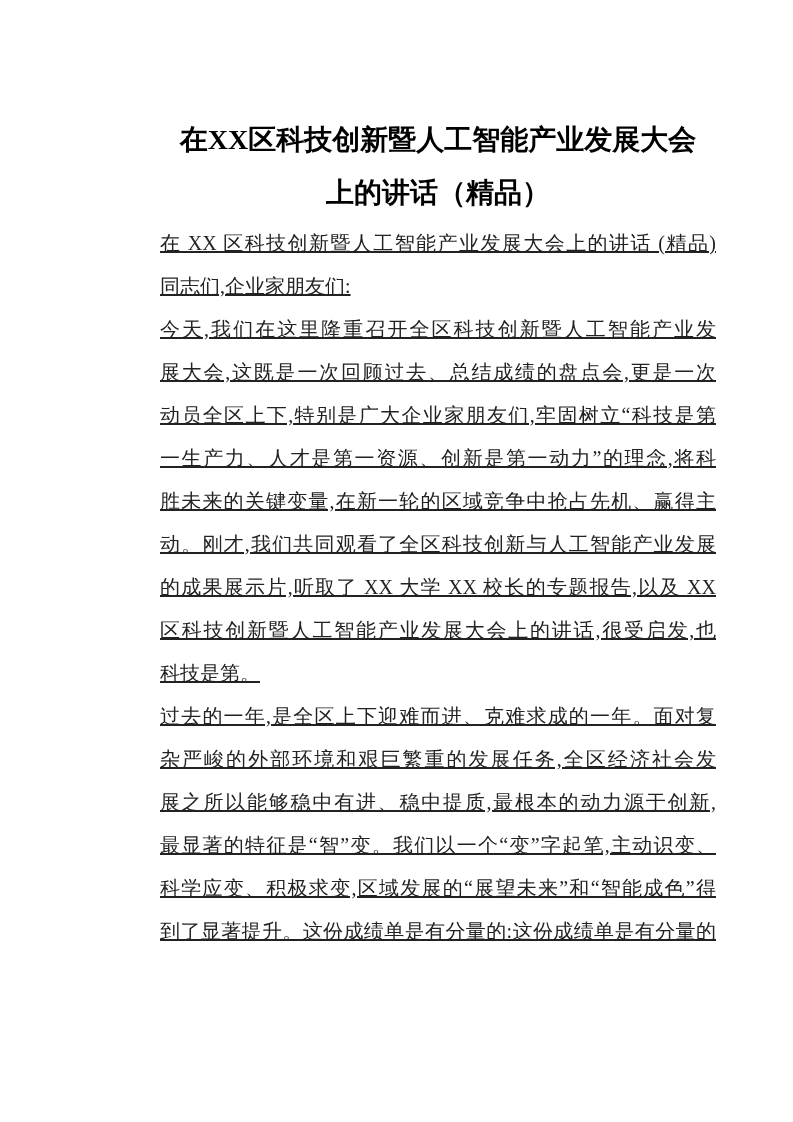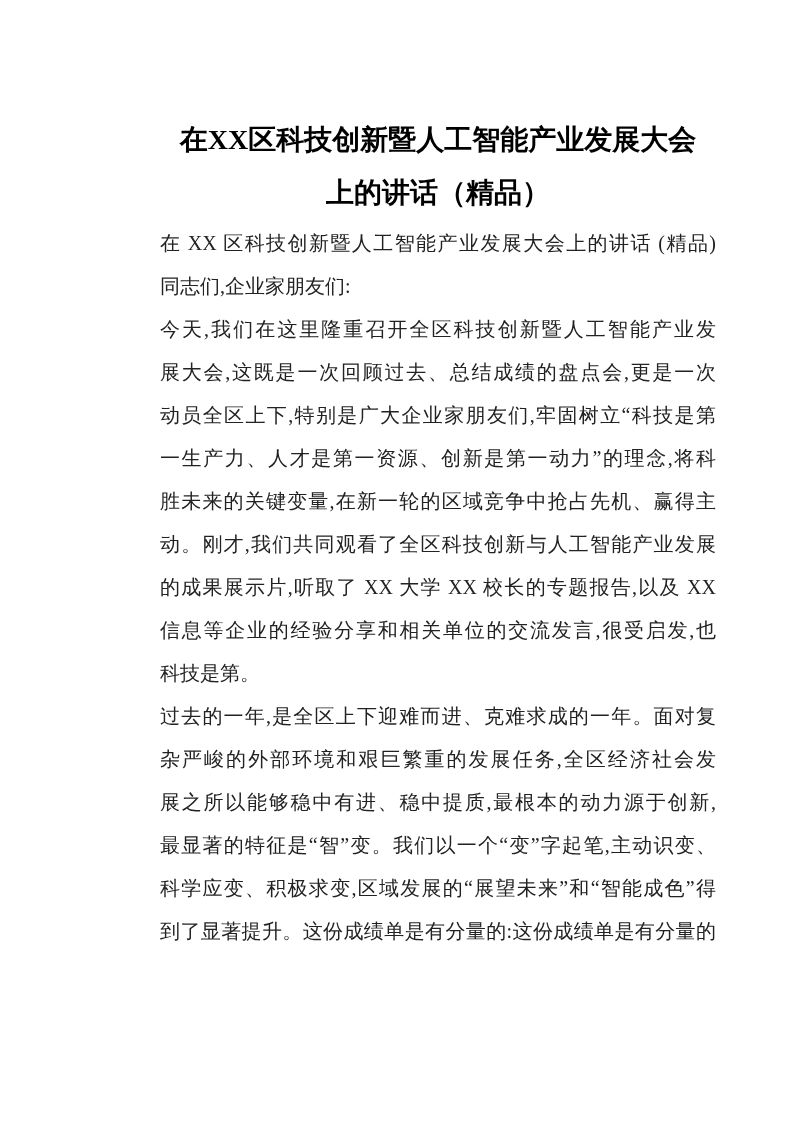--- a/index.html
+++ b/index.html
@@ -27,20 +27,21 @@
   }
   .title-line {
     white-space: nowrap;
   }
   .doc-body {
     font-size: 20px;
     color: #222222;
   }
   .paragraph {
     margin: 0;
+    text-decoration: underline;
   }
   .text-line {
     height: 43px;
     line-height: 43px;
     text-align: justify;
     overflow: hidden;
   }
   .text-line.stretch {
     text-align-last: justify;
     -moz-text-align-last: justify;
@@ -62,21 +63,21 @@
         <div class="text-line">同志们,企业家朋友们:</div>
       </div>
       <div class="paragraph">
         <div class="text-line stretch">今天,我们在这里隆重召开全区科技创新暨人工智能产业发</div>
         <div class="text-line stretch">展大会,这既是一次回顾过去、总结成绩的盘点会,更是一次</div>
         <div class="text-line stretch">动员全区上下,特别是广大企业家朋友们,牢固树立“科技是第</div>
         <div class="text-line stretch">一生产力、人才是第一资源、创新是第一动力”的理念,将科</div>
         <div class="text-line stretch">胜未来的关键变量,在新一轮的区域竞争中抢占先机、赢得主</div>
         <div class="text-line stretch">动。刚才,我们共同观看了全区科技创新与人工智能产业发展</div>
         <div class="text-line stretch">的成果展示片,听取了 XX 大学 XX 校长的专题报告,以及 XX</div>
-        <div class="text-line stretch">信息等企业的经验分享和相关单位的交流发言,很受启发,也</div>
+        <div class="text-line stretch">区科技创新暨人工智能产业发展大会上的讲话,很受启发,也</div>
         <div class="text-line">科技是第。</div>
       </div>
       <div class="paragraph">
         <div class="text-line stretch">过去的一年,是全区上下迎难而进、克难求成的一年。面对复</div>
         <div class="text-line stretch">杂严峻的外部环境和艰巨繁重的发展任务,全区经济社会发</div>
         <div class="text-line stretch">展之所以能够稳中有进、稳中提质,最根本的动力源于创新,</div>
         <div class="text-line stretch">最显著的特征是“智”变。我们以一个“变”字起笔,主动识变、</div>
         <div class="text-line stretch">科学应变、积极求变,区域发展的“展望未来”和“智能成色”得</div>
         <div class="text-line stretch">到了显著提升。这份成绩单是有分量的:这份成绩单是有分量的</div>
       </div>

